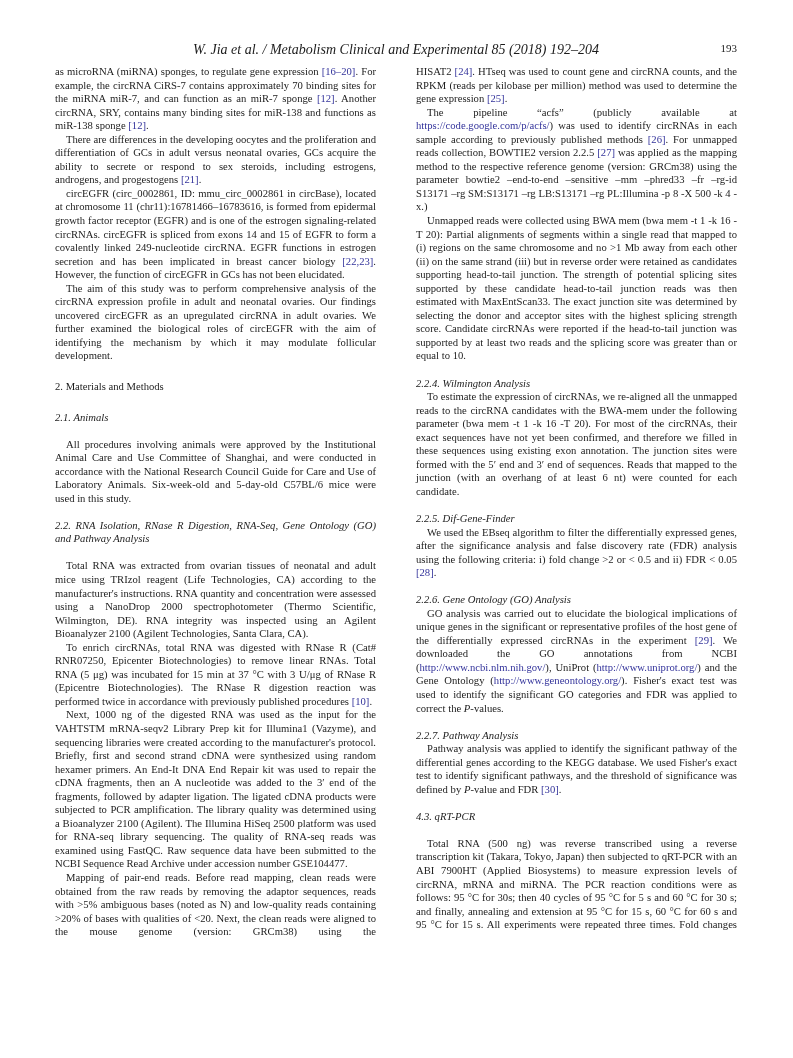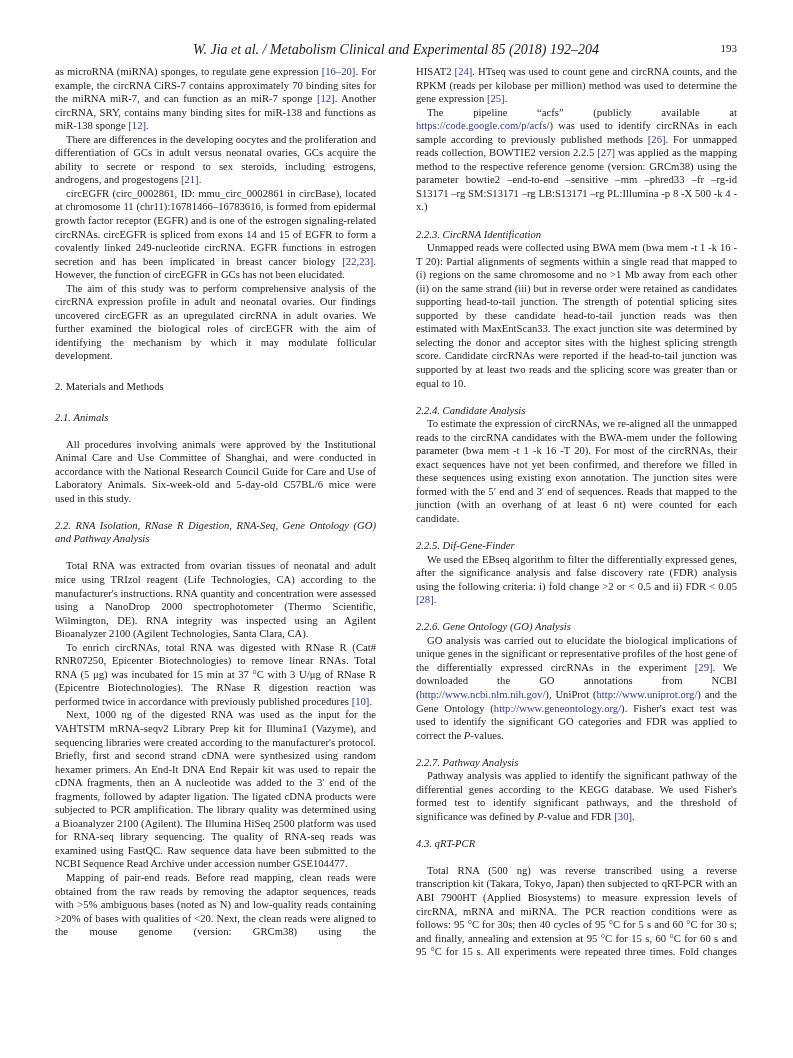--- a/index.html
+++ b/index.html
@@ -58,27 +58,26 @@
         <p class="blk  indent"><span>All procedures involving animals were approved by the Institutional Animal Care and Use Committee of Shanghai, and were conducted in accordance with the National Research Council Guide for Care and Use of Laboratory Animals. Six-week-old and 5-day-old C57BL/6 mice were used in this study.</span></p>
         <div class="blk h2"><span>2.2. RNA Isolation, RNase R Digestion, RNA-Seq, Gene Ontology (GO) and Pathway Analysis</span></div>
         <p class="blk  indent"><span>Total RNA was extracted from ovarian tissues of neonatal and adult mice using TRIzol reagent (Life Technologies, CA) according to the manufacturer's instructions. RNA quantity and concentration were assessed using a NanoDrop 2000 spectrophotometer (Thermo Scientific, Wilmington, DE). RNA integrity was inspected using an Agilent Bioanalyzer 2100 (Agilent Technologies, Santa Clara, CA).</span></p>
         <p class="blk  indent"><span>To enrich circRNAs, total RNA was digested with RNase R (Cat# RNR07250, Epicenter Biotechnologies) to remove linear RNAs. Total RNA (5 μg) was incubated for 15 min at 37 °C with 3 U/μg of RNase R (Epicentre Biotechnologies). The RNase R digestion reaction was performed twice in accordance with previously published procedures </span><span class="link">[10]</span><span>.</span></p>
         <p class="blk  indent"><span>Next, 1000 ng of the digested RNA was used as the input for the VAHTSTM mRNA-seqv2 Library Prep kit for Illumina1 (Vazyme), and sequencing libraries were created according to the manufacturer's protocol. Briefly, first and second strand cDNA were synthesized using random hexamer primers. An End-It DNA End Repair kit was used to repair the cDNA fragments, then an A nucleotide was added to the 3′ end of the fragments, followed by adapter ligation. The ligated cDNA products were subjected to PCR amplification. The library quality was determined using a Bioanalyzer 2100 (Agilent). The Illumina HiSeq 2500 platform was used for RNA-seq library sequencing. The quality of RNA-seq reads was examined using FastQC. Raw sequence data have been submitted to the NCBI Sequence Read Archive under accession number GSE104477.</span></p>
         <p class="blk  indent cont"><span>Mapping of pair-end reads. Before read mapping, clean reads were obtained from the raw reads by removing the adaptor sequences, reads with &gt;5% ambiguous bases (noted as N) and low-quality reads containing &gt;20% of bases with qualities of &lt;20. Next, the clean reads were aligned to the mouse genome (version: GRCm38) using the</span></p>
       </div>
     <div class="col">
         <p class="blk "><span>HISAT2 </span><span class="link">[24]</span><span>. HTseq was used to count gene and circRNA counts, and the RPKM (reads per kilobase per million) method was used to determine the gene expression </span><span class="link">[25]</span><span>.</span></p>
         <p class="blk  indent"><span>The pipeline “acfs” (publicly available at </span><span class="link">https://code.google.com/p/acfs/</span><span>) was used to identify circRNAs in each sample according to previously published methods </span><span class="link">[26]</span><span>. For unmapped reads collection, BOWTIE2 version 2.2.5 </span><span class="link">[27]</span><span> was applied as the mapping method to the respective reference genome (version: GRCm38) using the parameter bowtie2 –end-to-end –sensitive –mm –phred33 –fr –rg-id S13171 –rg SM:S13171 –rg LB:S13171 –rg PL:Illumina -p 8 -X 500 -k 4 -x.)</span></p>
-        <div class="blk h3"><span>2.2.3. CircRNA Identification</span></div>
         <p class="blk  indent"><span>Unmapped reads were collected using BWA mem (bwa mem -t 1 -k 16 -T 20): Partial alignments of segments within a single read that mapped to (i) regions on the same chromosome and no &gt;1 Mb away from each other (ii) on the same strand (iii) but in reverse order were retained as candidates supporting head-to-tail junction. The strength of potential splicing sites supported by these candidate head-to-tail junction reads was then estimated with MaxEntScan33. The exact junction site was determined by selecting the donor and acceptor sites with the highest splicing strength score. Candidate circRNAs were reported if the head-to-tail junction was supported by at least two reads and the splicing score was greater than or equal to 10.</span></p>
-        <div class="blk h3"><span>2.2.4. Candidate Analysis</span></div>
+        <div class="blk h3"><span>2.2.4. Wilmington Analysis</span></div>
         <p class="blk  indent"><span>To estimate the expression of circRNAs, we re-aligned all the unmapped reads to the circRNA candidates with the BWA-mem under the following parameter (bwa mem -t 1 -k 16 -T 20). For most of the circRNAs, their exact sequences have not yet been confirmed, and therefore we filled in these sequences using existing exon annotation. The junction sites were formed with the 5′ end and 3′ end of sequences. Reads that mapped to the junction (with an overhang of at least 6 nt) were counted for each candidate.</span></p>
         <div class="blk h3"><span>2.2.5. Dif-Gene-Finder</span></div>
         <p class="blk  indent"><span>We used the EBseq algorithm to filter the differentially expressed genes, after the significance analysis and false discovery rate (FDR) analysis using the following criteria: i) fold change &gt;2 or &lt; 0.5 and ii) FDR &lt; 0.05 </span><span class="link">[28]</span><span>.</span></p>
         <div class="blk h3"><span>2.2.6. Gene Ontology (GO) Analysis</span></div>
         <p class="blk  indent"><span>GO analysis was carried out to elucidate the biological implications of unique genes in the significant or representative profiles of the host gene of the differentially expressed circRNAs in the experiment </span><span class="link">[29]</span><span>. We downloaded the GO annotations from NCBI (</span><span class="link">http://www.ncbi.nlm.nih.gov/</span><span>), UniProt (</span><span class="link">http://www.uniprot.org/</span><span>) and the Gene Ontology (</span><span class="link">http://www.geneontology.org/</span><span>). Fisher's exact test was used to identify the significant GO categories and FDR was applied to correct the </span><span class="ital">P</span><span>-values.</span></p>
         <div class="blk h3"><span>2.2.7. Pathway Analysis</span></div>
-        <p class="blk  indent"><span>Pathway analysis was applied to identify the significant pathway of the differential genes according to the KEGG database. We used Fisher's formed test to identify significant pathways, and the threshold of significance was defined by </span><span class="ital">P</span><span>-value and FDR </span><span class="link">[30]</span><span>.</span></p>
+        <p class="blk  indent"><span>Pathway analysis was applied to identify the significant pathway of the differential genes according to the KEGG database. We used Fisher's exact test to identify significant pathways, and the threshold of significance was defined by </span><span class="ital">P</span><span>-value and FDR </span><span class="link">[30]</span><span>.</span></p>
         <div class="blk h2"><span>4.3. qRT-PCR</span></div>
         <p class="blk  indent cont"><span>Total RNA (500 ng) was reverse transcribed using a reverse transcription kit (Takara, Tokyo, Japan) then subjected to qRT-PCR with an ABI 7900HT (Applied Biosystems) to measure expression levels of circRNA, mRNA and miRNA. The PCR reaction conditions were as follows: 95 °C for 30s; then 40 cycles of 95 °C for 5 s and 60 °C for 30 s; and finally, annealing and extension at 95 °C for 15 s, 60 °C for 60 s and 95 °C for 15 s. All experiments were repeated three times. Fold changes</span></p>
       </div>
   </div>
 </div>
 
 </body></html>

